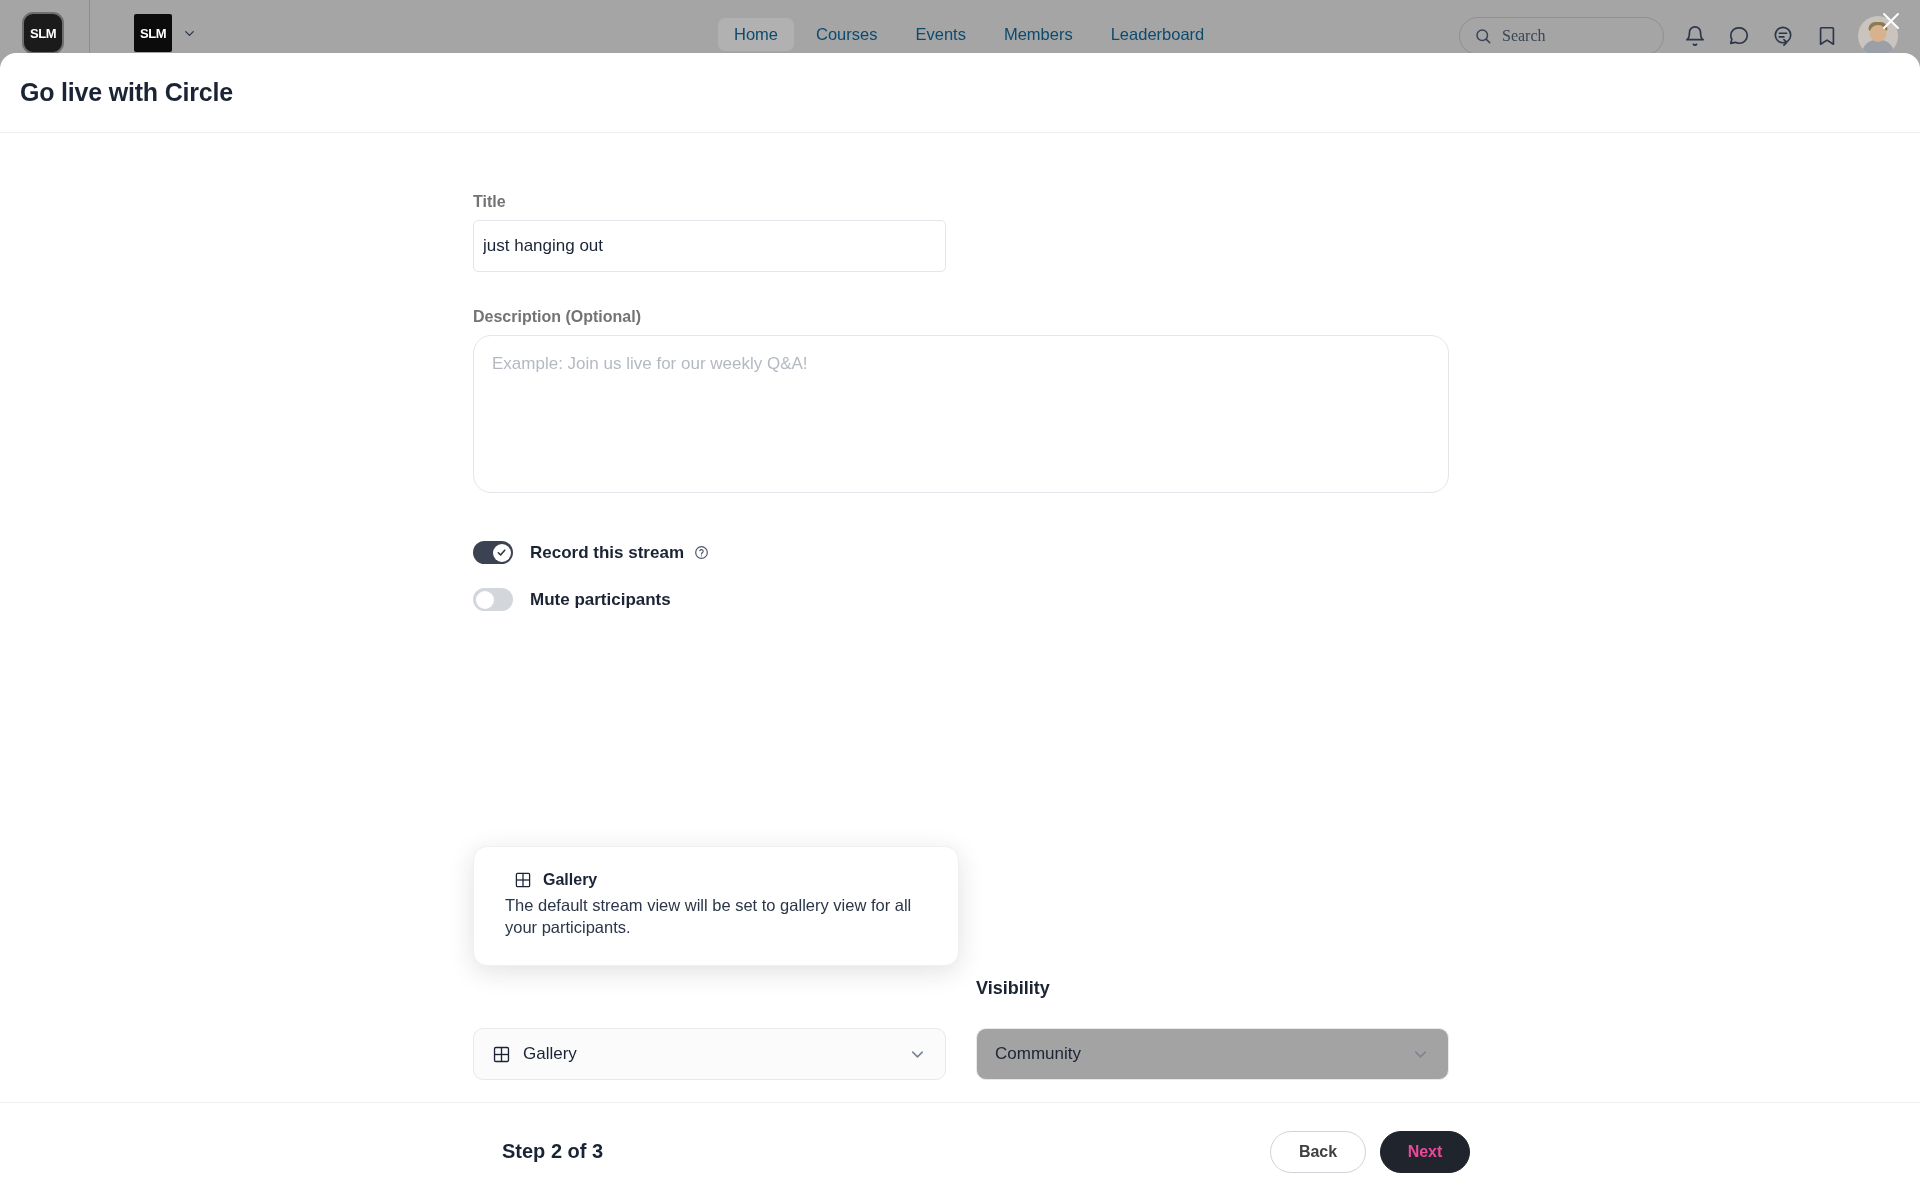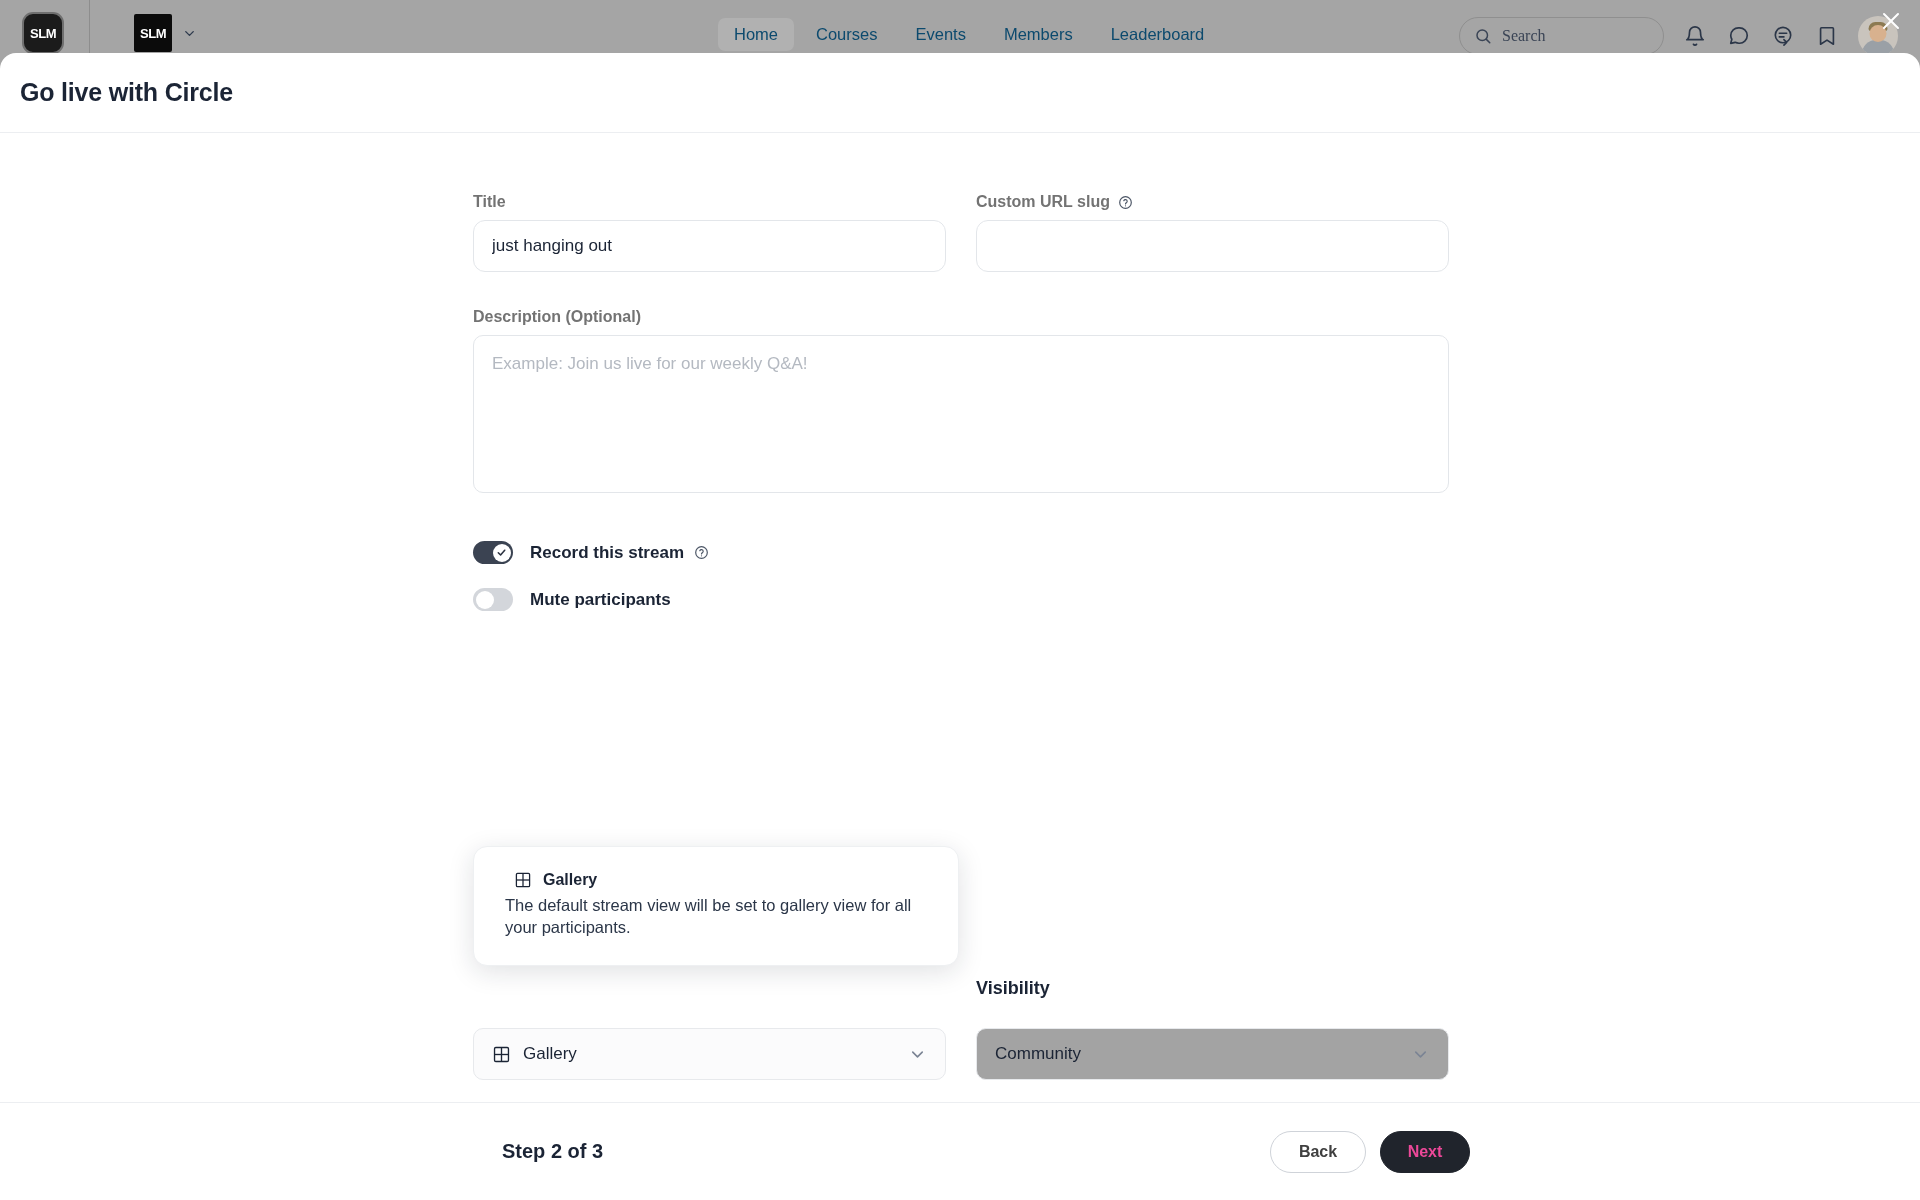--- a/index.html
+++ b/index.html
@@ -224,37 +224,37 @@
     display: inline-flex;
     align-items: center;
     justify-content: center;
     color: #4c5666;
   }
 
   .text-input {
     width: 100%;
     height: 52px;
     border: 1px solid #e3e6ea;
-    border-radius: 12px;
-    padding: 0 18px;
+    border-radius: 5px;
+    padding: 0 9px;
     font-size: 17px;
     color: #1b2435;
     font-family: "Liberation Sans", sans-serif;
     background: #fff;
     outline: none;
   }
   .text-input::placeholder { color: #b4b9c1; }
 
   .desc-block { margin-top: 36px; width: 976px; }
 
   .textarea {
     width: 976px;
     height: 158px;
     border: 1px solid #e3e6ea;
-    border-radius: 10px;
+    border-radius: 18px;
     padding: 18px;
     font-size: 17px;
     color: #1b2435;
     font-family: "Liberation Sans", sans-serif;
     resize: none;
     outline: none;
     background: #fff;
   }
   .textarea::placeholder { color: #b4b9c1; }
 
@@ -512,33 +512,20 @@
   <div class="modal-body">
 
     <div class="form-area">
 
       <div class="row">
         <div class="col">
           <div class="field-label">Title</div>
           <input class="text-input" value="just hanging out" style="">
         </div>
 
-        <div class="col">
-          <div class="field-label">
-            <span>Custom URL slug</span>
-            <span class="help-icon">
-              <svg width="15" height="15" viewBox="0 0 24 24" fill="none" stroke="currentColor" stroke-width="1.9" stroke-linecap="round" stroke-linejoin="round">
-                <circle cx="12" cy="12" r="9.3"></circle>
-                <path d="M9.3 9.2a2.8 2.8 0 015.4 1c0 1.9-2.7 2.4-2.7 4"></path>
-                <line x1="12" y1="17.2" x2="12" y2="17.3"></line>
-              </svg>
-            </span>
-          </div>
-          <input class="text-input" value="" style="">
-        </div>
       </div>
 
       <div class="desc-block">
         <div class="field-label">Description (Optional)</div>
         <textarea class="textarea" placeholder="Example: Join us live for our weekly Q&amp;A!" style=""></textarea>
       </div>
 
       <div class="toggle-row">
         <span class="switch on">
           <span class="knob">

